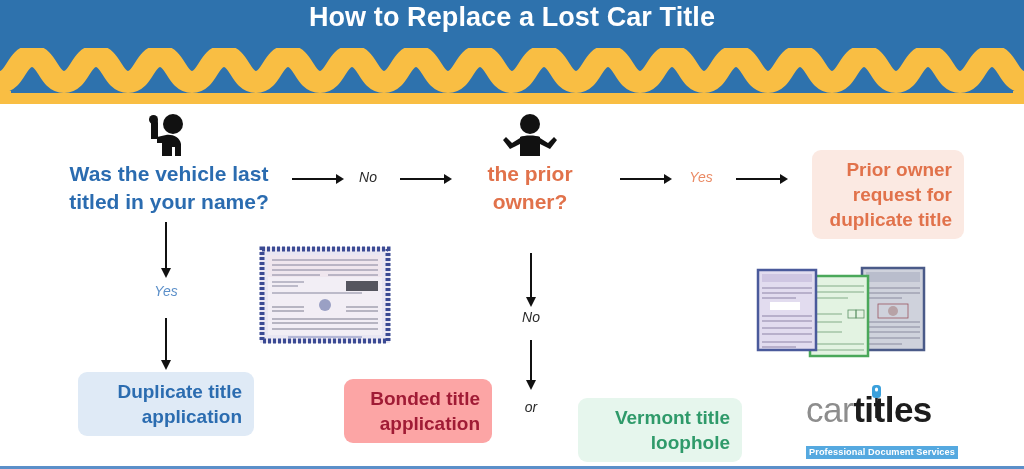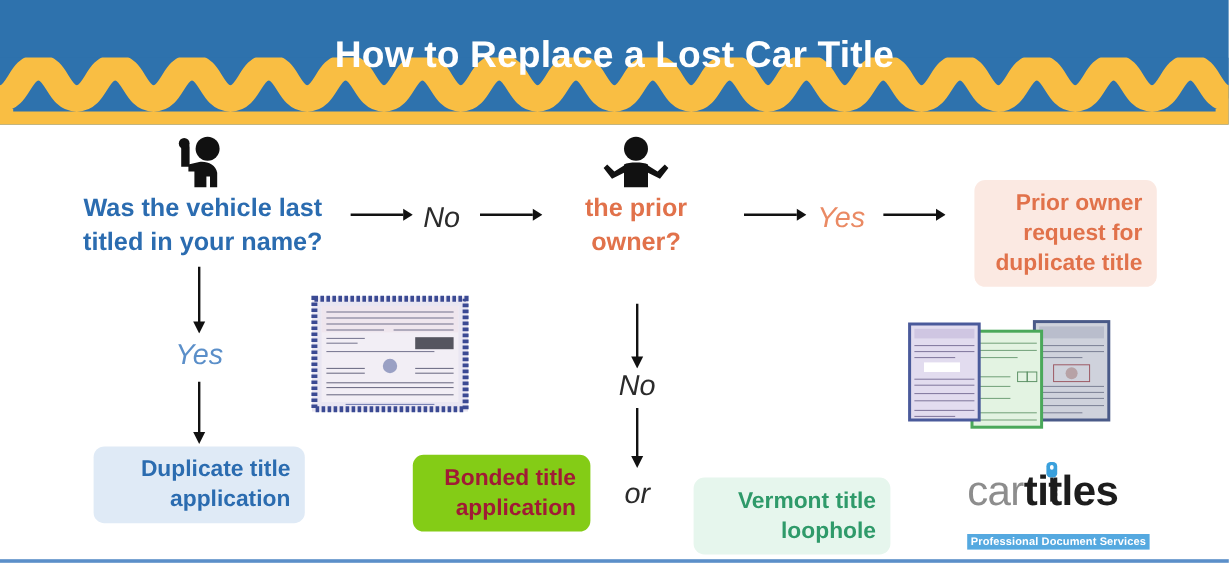--- a/index.html
+++ b/index.html
@@ -16,50 +16,50 @@
     width: 1024px; height: 104px;
     overflow: hidden;
   }
   #header-bg {
     position: absolute; left: 0; top: 0;
     width: 1024px; height: 104px;
     background: #2e72ad;
   }
   #header-wave { position: absolute; left: 0; top: 48px; width: 1024px; height: 56px; }
   #header-title {
-    position: absolute; left: 0; top: 28px; width: 1024px;
+    position: absolute; left: 0; top: 2px; width: 1024px;
     text-align: center;
-    font-size: 31px; font-weight: bold; color: #ffffff;
+    font-size: 27px; font-weight: bold; color: #ffffff;
     letter-spacing: 0.1px;
   }
 
   
   .q-text {
     position: absolute; text-align: center;
     font-size: 21px; font-weight: bold; line-height: 1.33;
   }
   .q-blue { color: #2b6cb0; }
   .q-orange { color: #e1724b; }
 
   .edge-label {
     position: absolute; text-align: center;
-    font-size: 24px; font-style: italic; color: #2b2b2b;
+    font-size: 14px; font-style: italic; color: #2b2b2b;
     line-height: 1;
   }
   .edge-blue { color: #5b8fc9; }
   .edge-orange { color: #ea8a64; }
 
   
   .pill {
     position: absolute; text-align: right;
     font-size: 19px; font-weight: bold; line-height: 1.32;
     border-radius: 9px; padding: 7px 12px;
   }
   .pill-blue  { background: #dfeaf6; color: #2b6cb0; }
-  .pill-red   { background: #84cc16; color: #a01b35; }
+  .pill-red   { background: #fca5a5; color: #a01b35; }
   .pill-green { background: #e6f6ed; color: #2f9a6a; }
   .pill-peach { background: #fbe9e2; color: #e1724b; }
 
   
   .person-icon { position: absolute; }
 
   
   .doc { position: absolute; }
 
   

